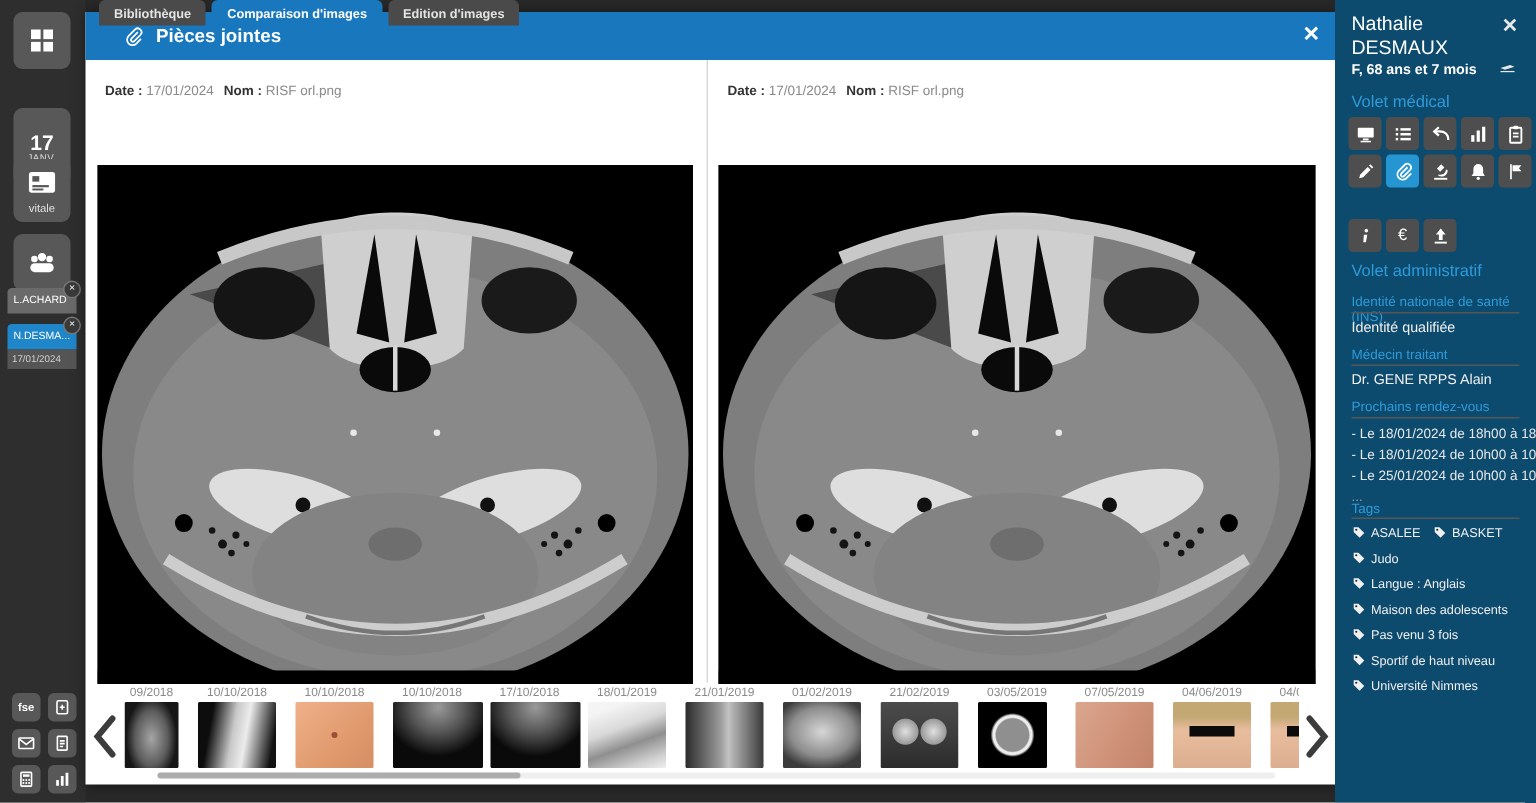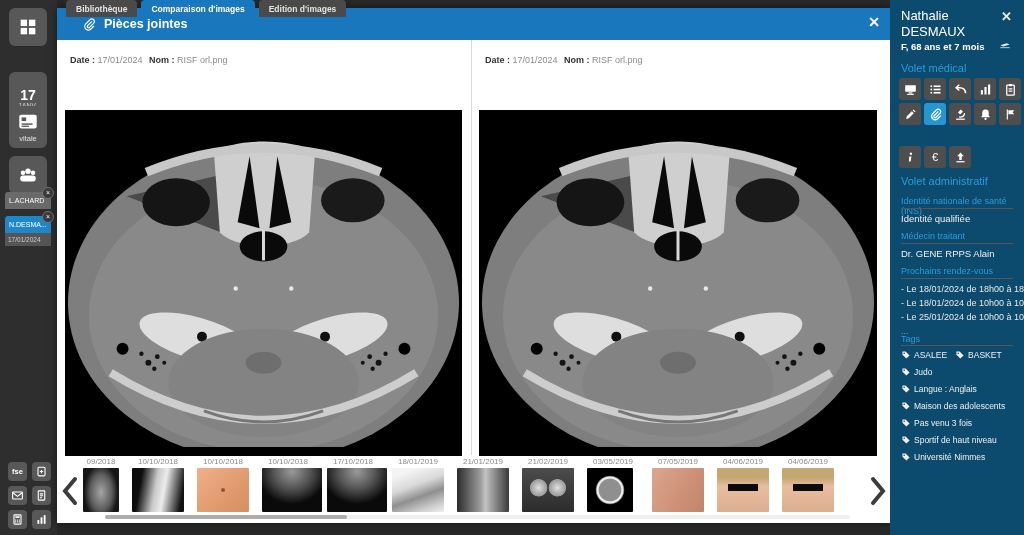--- a/index.html
+++ b/index.html
@@ -313,20 +313,24 @@
       </div>
       <div class="film-item">
         <div class="film-date">18/01/2019</div>
         <div class="thumb k-xray-foot"></div>
       </div>
       <div class="film-item">
         <div class="film-date">21/01/2019</div>
         <div class="thumb k-mri-knee"></div>
       </div>
       <div class="film-item">
+        <div class="film-date">01/02/2019</div>
+        <div class="thumb k-xray-pelvis"></div>
+      </div>
+      <div class="film-item">
         <div class="film-date">21/02/2019</div>
         <div class="thumb k-xray-chest"></div>
       </div>
       <div class="film-item">
         <div class="film-date">03/05/2019</div>
         <div class="thumb k-ct-brain"></div>
       </div>
       <div class="film-item">
         <div class="film-date">07/05/2019</div>
         <div class="thumb k-face-photo"></div>

